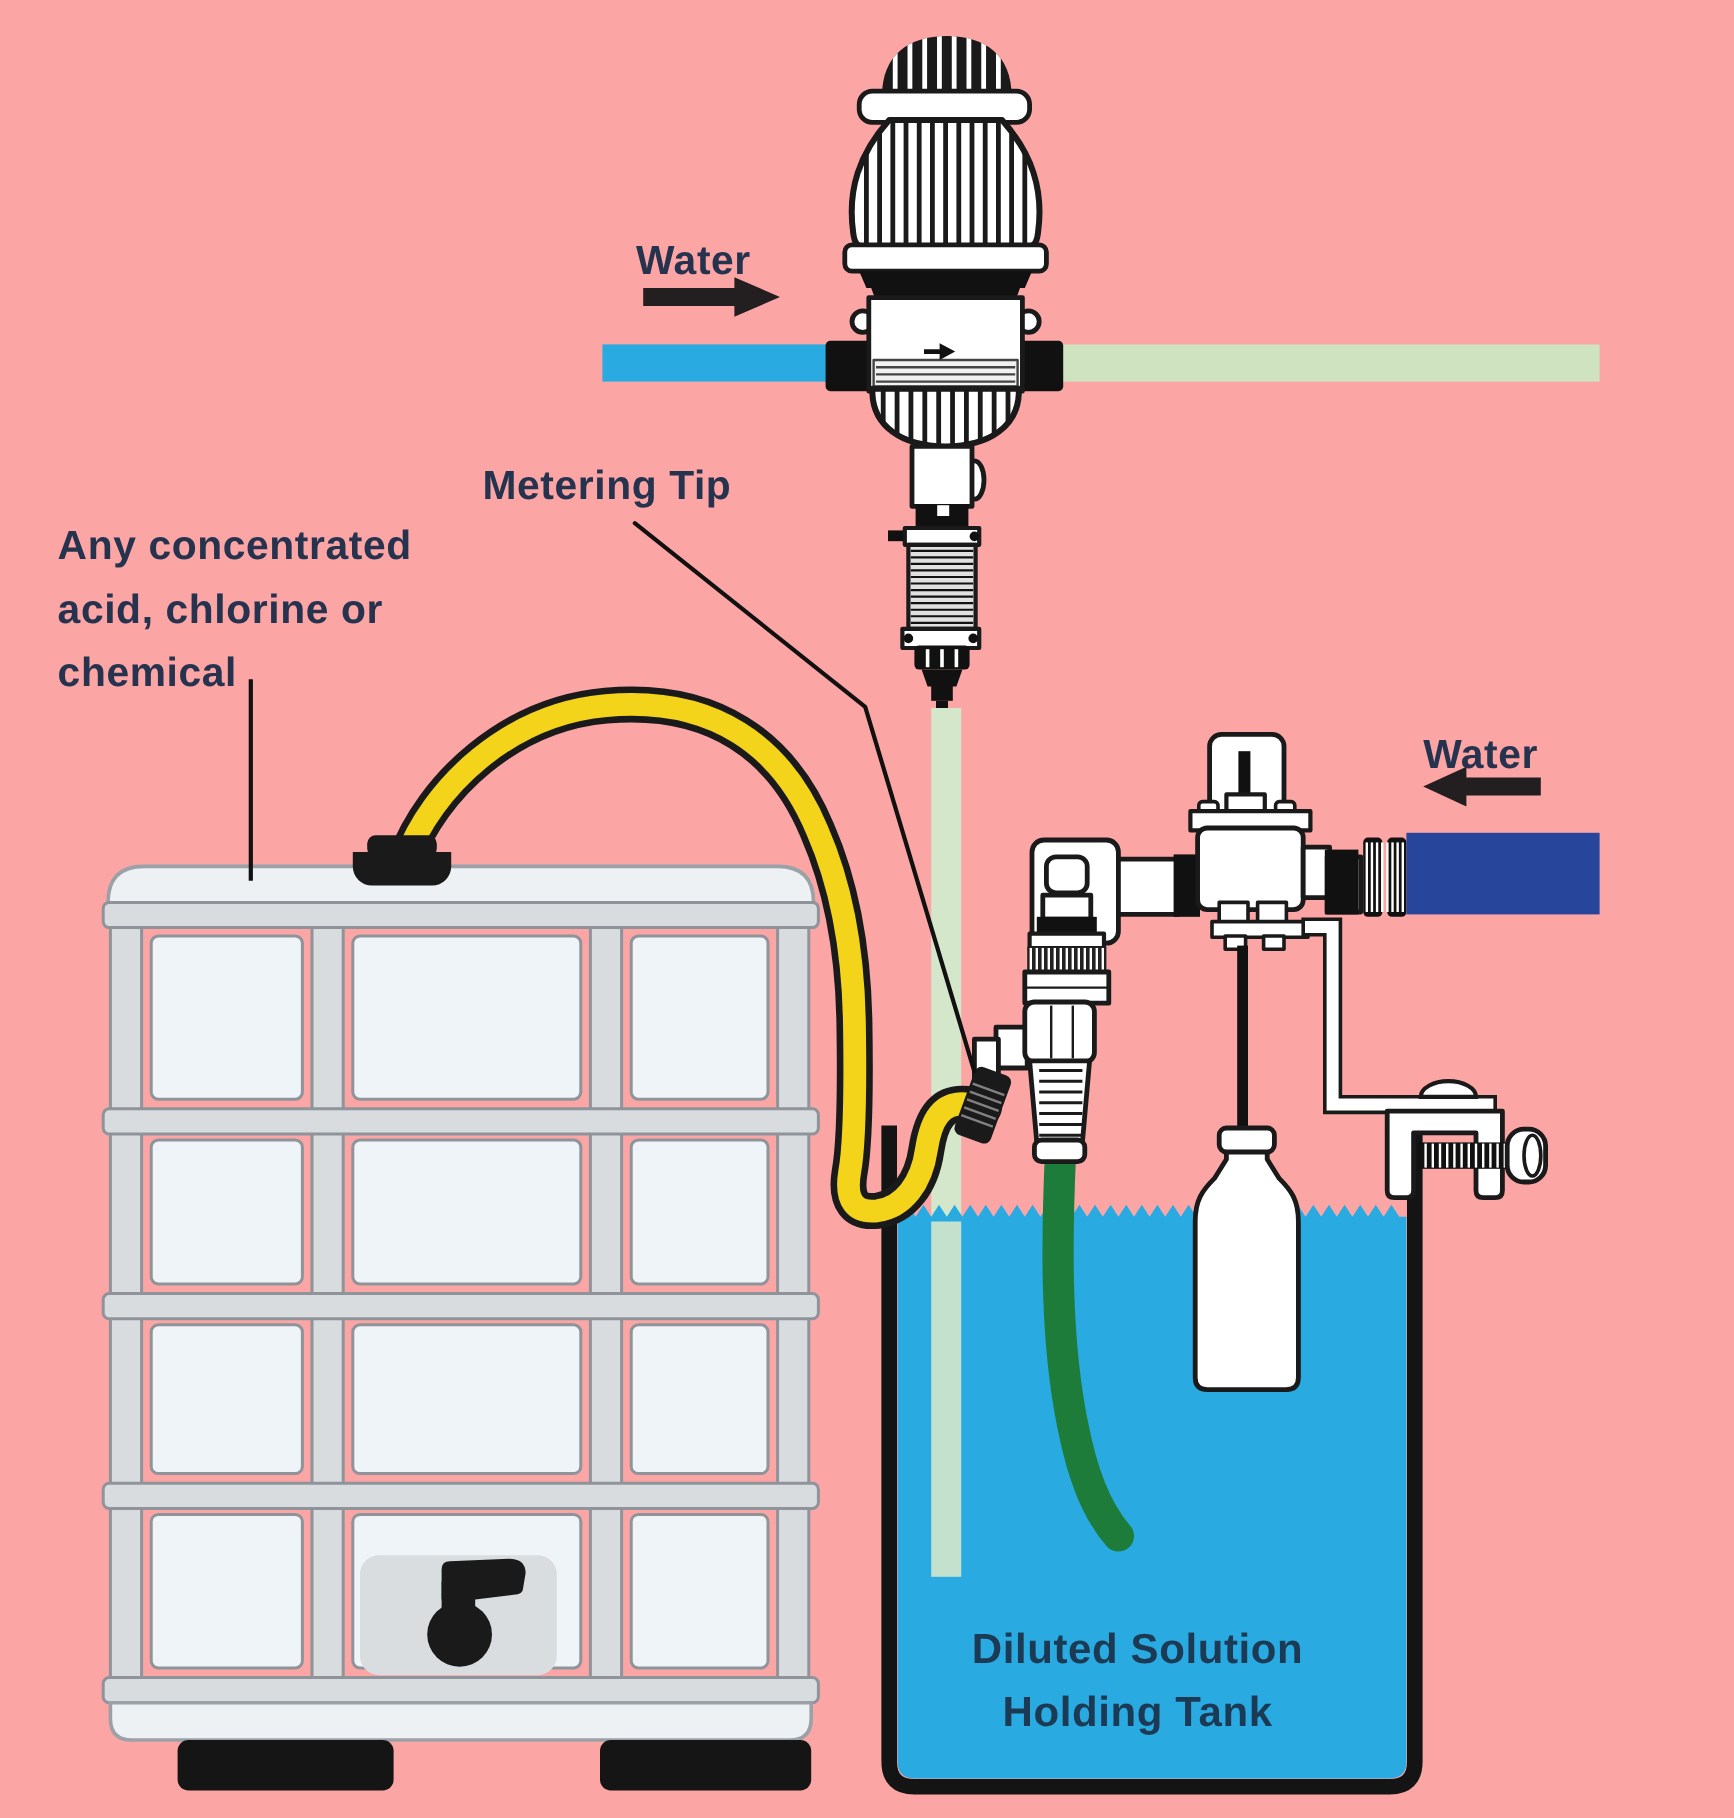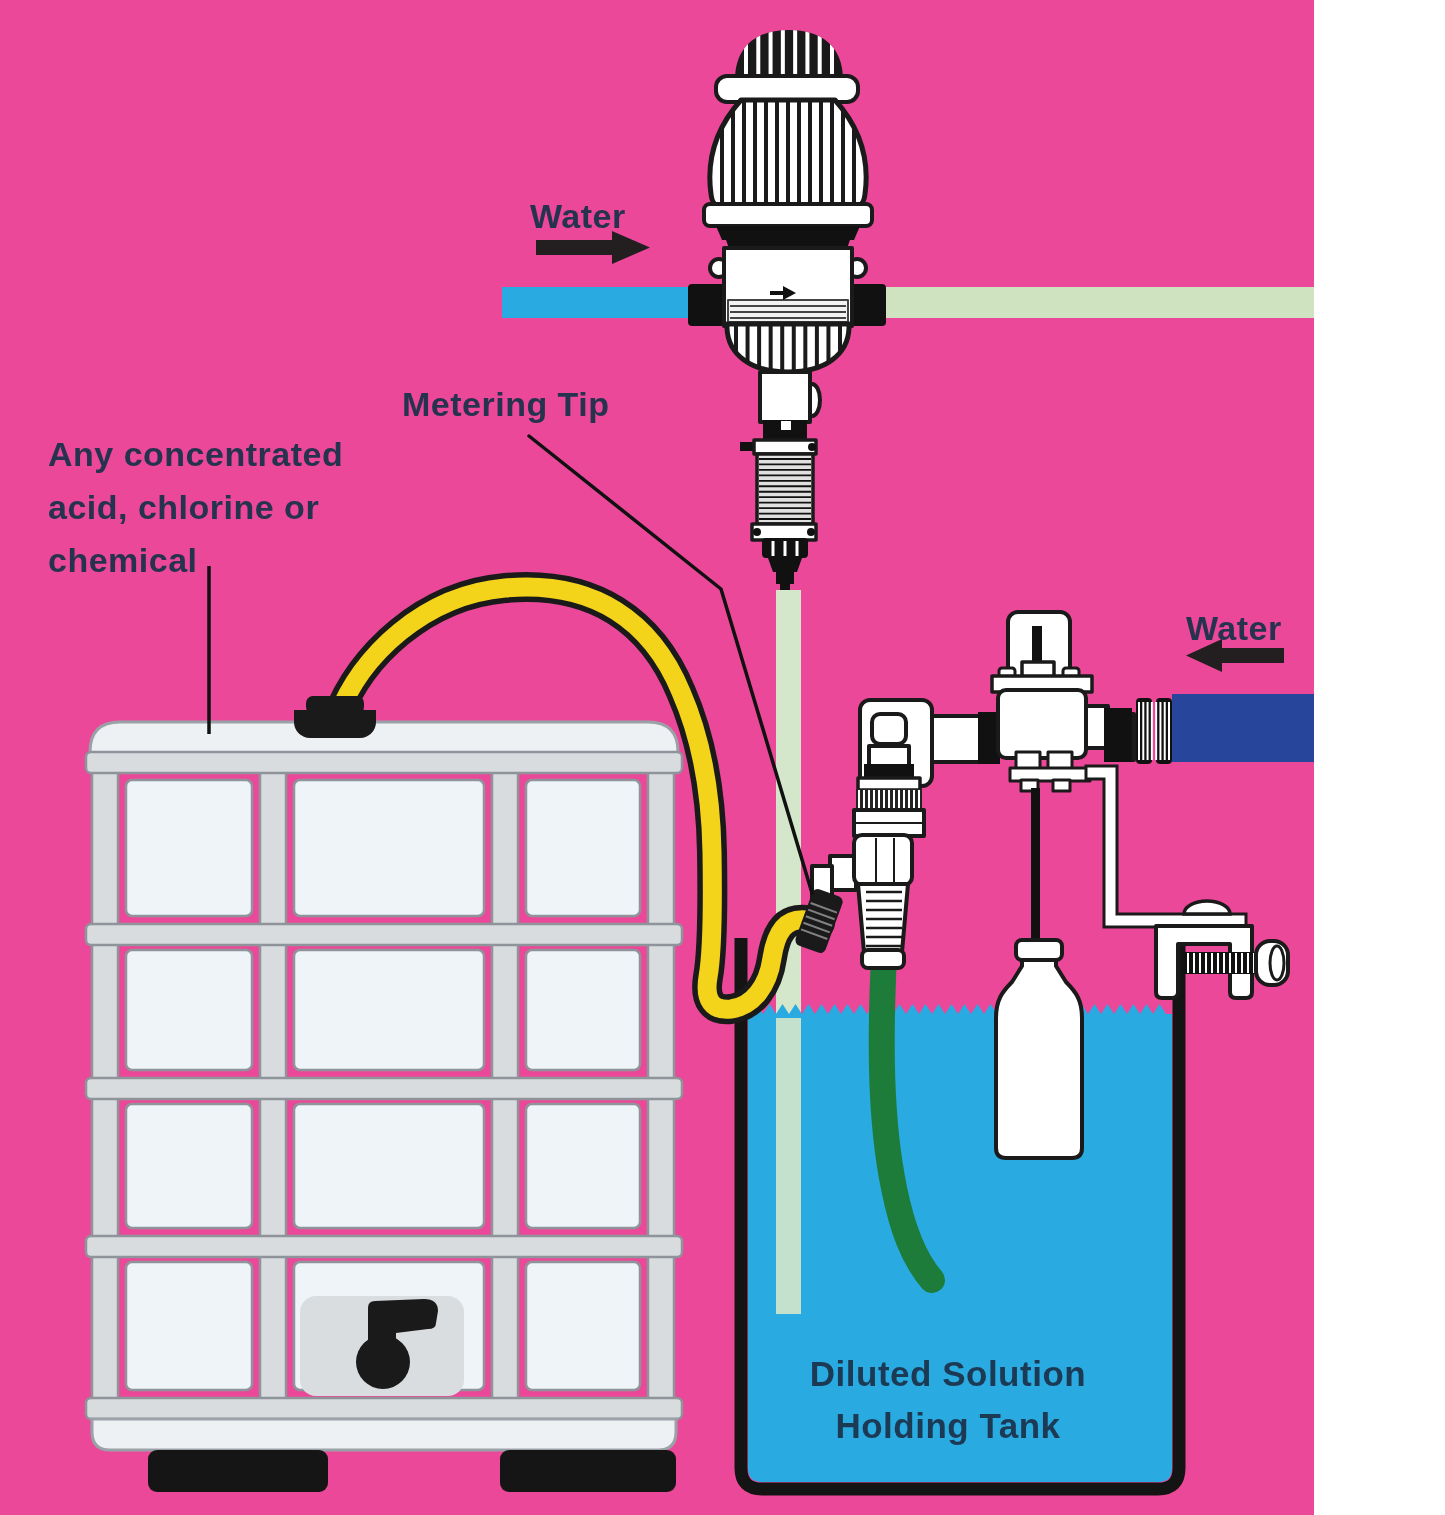--- a/index.html
+++ b/index.html
@@ -1,16 +1,16 @@
 <!DOCTYPE html>
 <html><head>
 <meta charset="utf-8">
 <style>
   html,body{margin:0;padding:0;background:#ffffff;}
-  .canvas{position:relative;width:1314px;height:1515px;background:#ec4899;overflow:hidden;}
+  .canvas{position:relative;width:1445px;height:1515px;background:#fca5a5;overflow:hidden;}
   svg{display:block;}
   text{font-family:"Liberation Sans",sans-serif;font-weight:700;fill:#26334f;}
   .lbl{font-size:34px;letter-spacing:0.5px;}
   .lbl-tank{font-size:35px;fill:#1d3a55;letter-spacing:0.5px;}
 </style>
 </head>
 <body>
 
 <div class="canvas">
 <svg width="1445" height="1515" viewBox="0 0 1445 1515" xmlns="http://www.w3.org/2000/svg">

